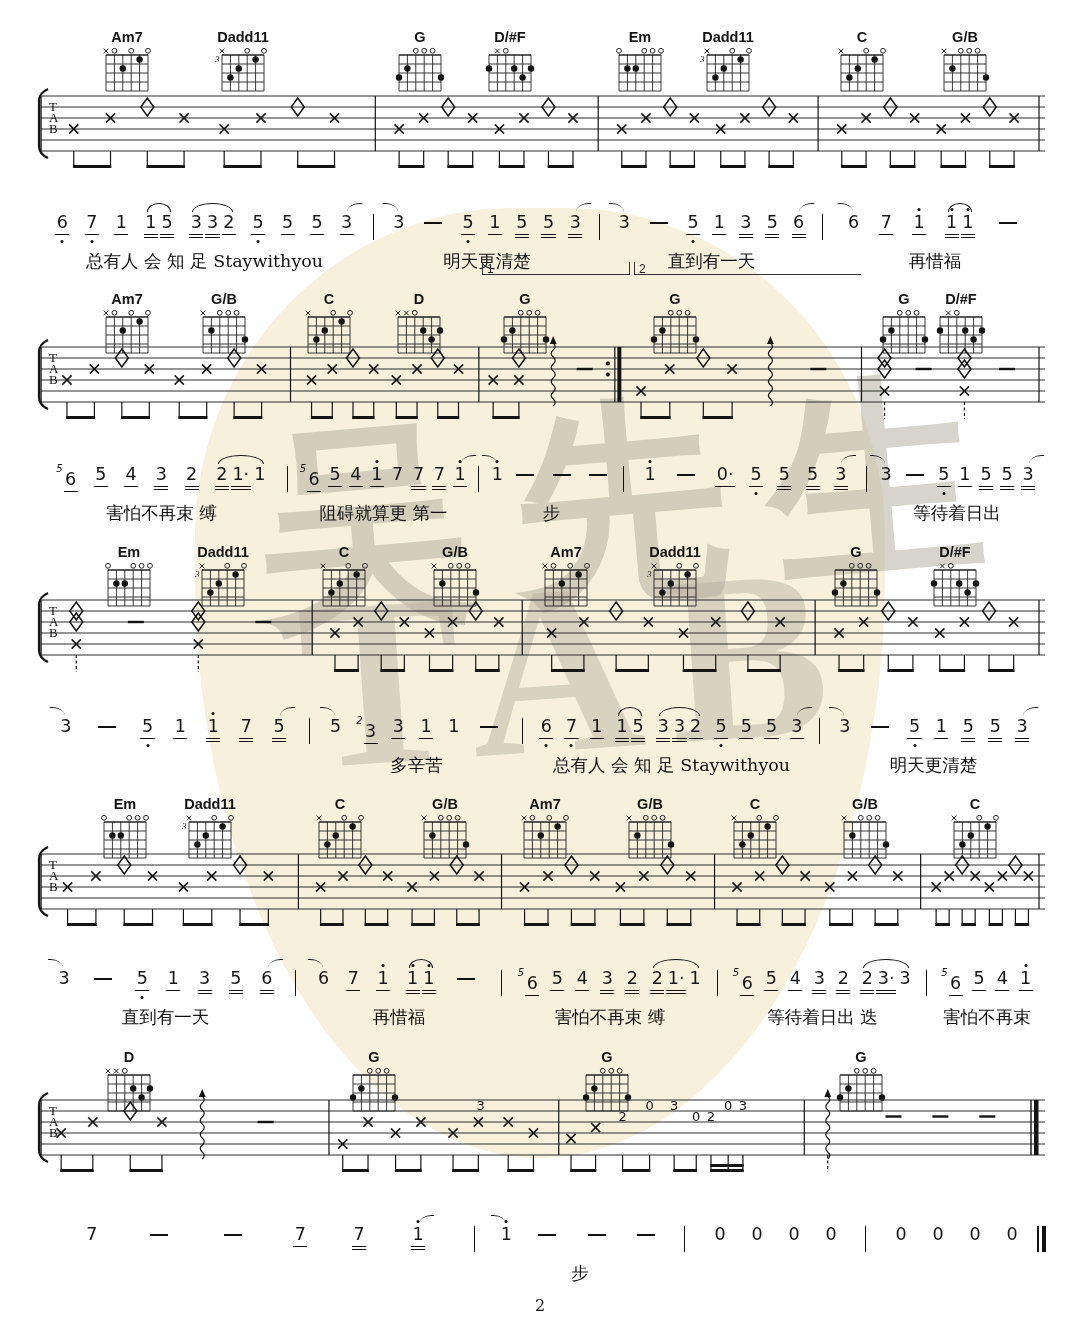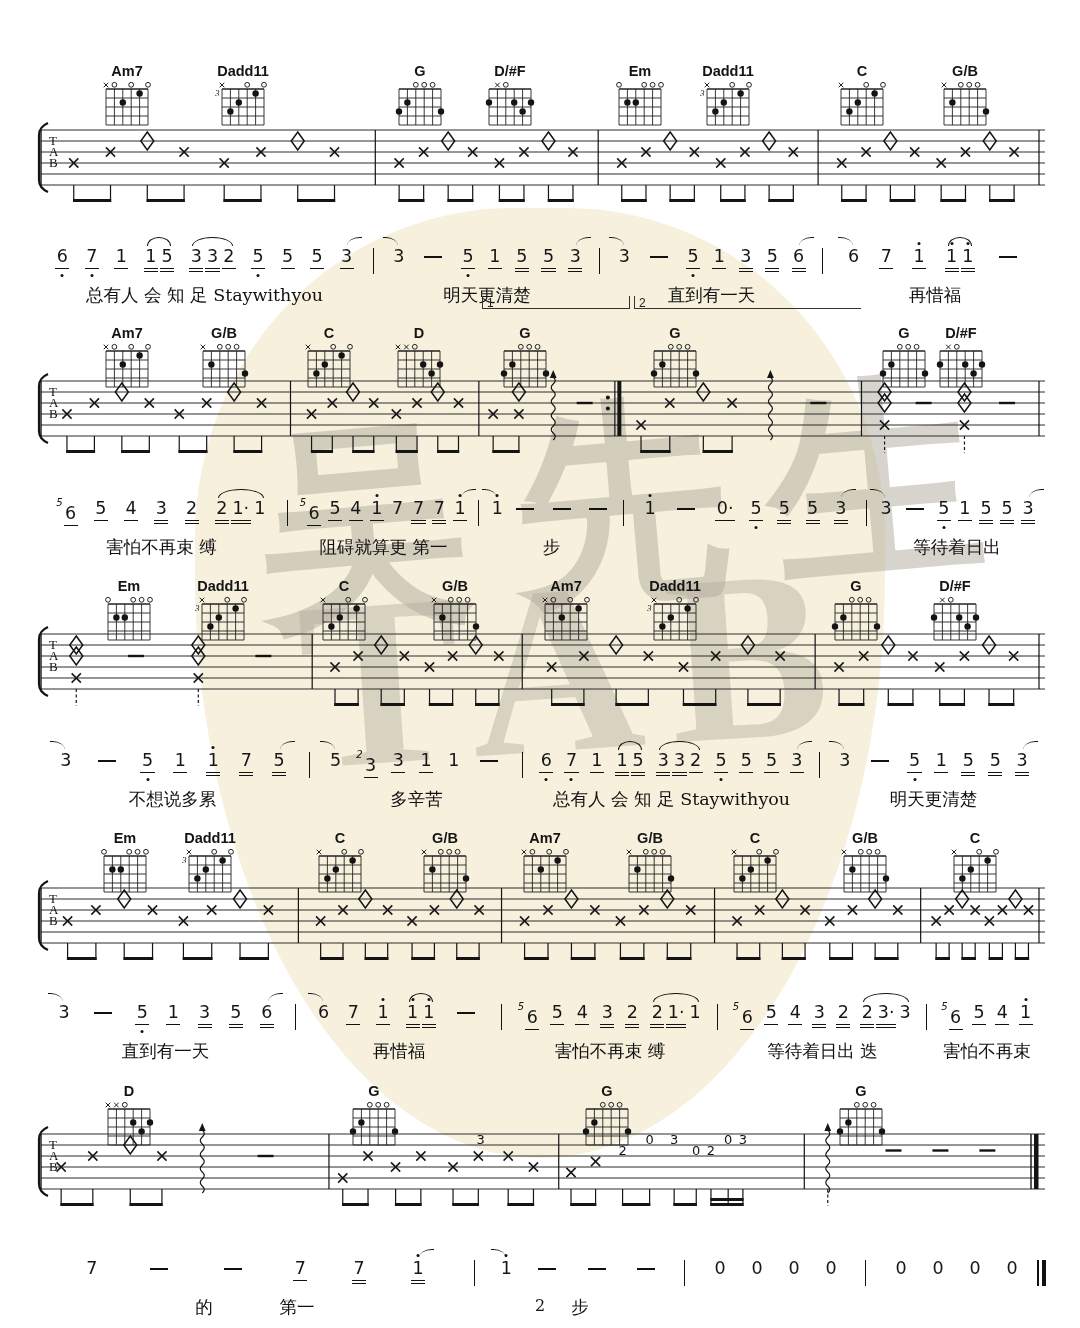--- a/index.html
+++ b/index.html
@@ -5,21 +5,21 @@
   html,body{margin:0;padding:0;background:#e8e8e8;}
   .page{position:relative;width:1080px;height:1328px;background:#ffffff;overflow:hidden;
         font-family:"Liberation Sans",sans-serif;color:#161616;}
   
   .wm-pick{position:absolute;left:195px;top:208px;width:690px;height:950px;background:#f6f0dc;
            border-radius:48% 48% 52% 52% / 36% 36% 64% 64%;}
   .wm-cn{position:absolute;left:255px;top:360px;font-size:215px;font-weight:bold;letter-spacing:42px;
          color:rgba(176,170,156,0.50);font-family:"DejaVu Serif",serif;transform:rotate(-5deg);white-space:nowrap;}
   .wm-tab{position:absolute;left:300px;top:530px;font-size:240px;font-weight:bold;letter-spacing:26px;
           color:rgba(180,174,160,0.45);font-family:"Liberation Serif",serif;transform:rotate(-4deg);}
-  .content{position:absolute;left:0;top:0;width:1080px;height:942px;z-index:2;margin-top:34px;}
+  .content{position:absolute;left:0;top:0;width:1080px;height:942px;z-index:2;}
   .system{position:absolute;left:0;width:1080px;}
   .chordsvg,.staffsvg{position:absolute;}
   .melody{position:absolute;height:70px;}
   .mm{position:absolute;top:0;height:64px;}
   .mrow{display:flex;justify-content:space-evenly;align-items:flex-start;height:30px;padding:0 6px;}
   .note{position:relative;display:inline-block;margin:0 1px;height:24px;
         font-family:"DejaVu Sans",sans-serif;font-size:17.5px;font-weight:500;line-height:21px;}
   .dig{display:inline-block;padding:0 1.5px 1px;}
   .u1 .dig{border-bottom:1.6px solid #111;}
   .u2 .dig{border-bottom:4px double #111;}
@@ -1036,21 +1036,20 @@
           <div class="mm" style="left: 0px; width: 275px;">
             <div class="mrow">
               <span class="note tieL"><span class="dig">3</span></span>
               <span class="mdash"></span>
               <span class="note u1"><span class="dig">5</span><i class="od be"></i></span>
               <span class="note u1"><span class="dig">1</span></span>
               <span class="note u2"><span class="dig">1</span><i class="od ab"></i></span>
               <span class="note u2"><span class="dig">7</span></span>
               <span class=""><span class="note u2 tieR"><span class="dig">5</span></span></span>
             </div>
-            <div class="lyr">不想说多累</div>
           </div>
           <div class="mbar" style="left: 274px;"></div>
           <div class="mm" style="left: 275px; width: 213px;">
             <div class="mrow">
               <span class="note tieL"><span class="dig">5</span></span>
               <span class="note u1"><sup class="grace">2</sup><span class="dig">3</span></span>
               <span class="note u1"><span class="dig">3</span></span>
               <span class="note u1"><span class="dig">1</span></span>
               <span class="note"><span class="dig">1</span></span>
               <span class="mdash"></span>
@@ -1683,21 +1682,20 @@
         <div class="melody" style="left: 35px; top: 174px; width: 1012px;">
           <div class="mm" style="left: 0px; width: 440px;">
             <div class="mrow">
               <span class="note"><span class="dig">7</span></span>
               <span class="mdash"></span>
               <span class="mdash"></span>
               <span class="note u1"><span class="dig">7</span></span>
               <span class="note u2"><span class="dig">7</span></span>
               <span class=""><span class="note u2 tieR"><span class="dig">1</span><i class="od ab"></i></span></span>
             </div>
-            <div class="lyr">的            第一</div>
           </div>
           <div class="mbar" style="left: 439px;"></div>
           <div class="mm" style="left: 440px; width: 210px;">
             <div class="mrow">
               <span class="note tieL"><span class="dig">1</span><i class="od ab"></i></span>
               <span class="mdash"></span>
               <span class="mdash"></span>
               <span class="mdash"></span>
             </div>
             <div class="lyr">步</div>

